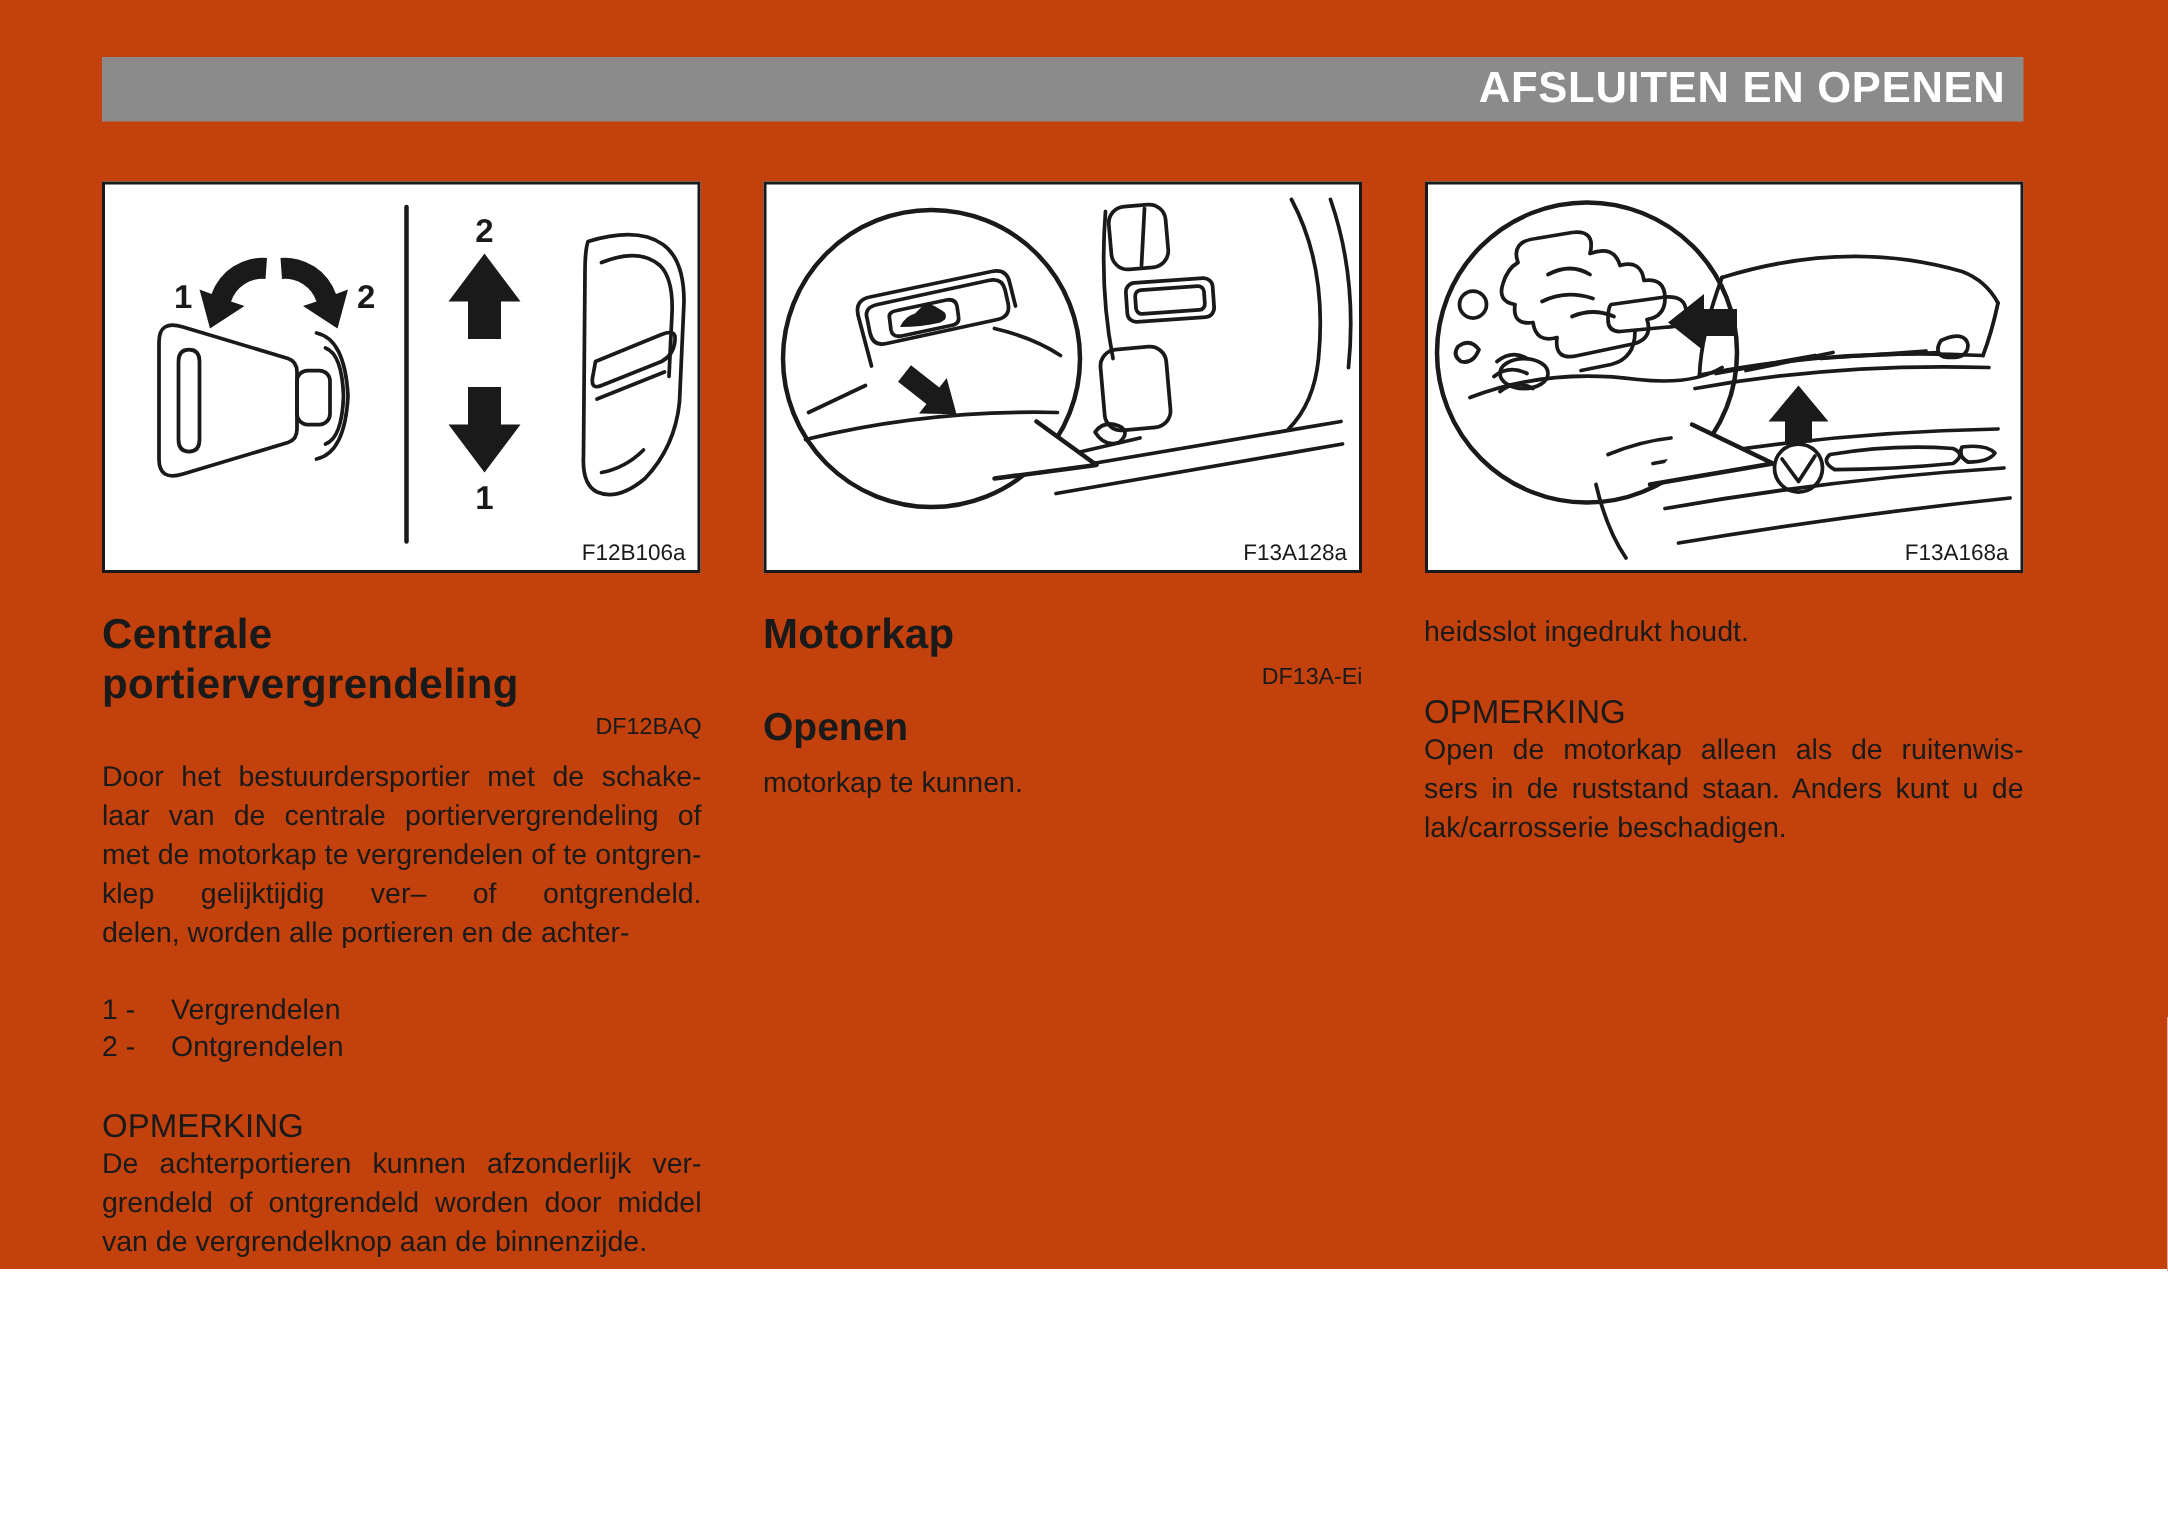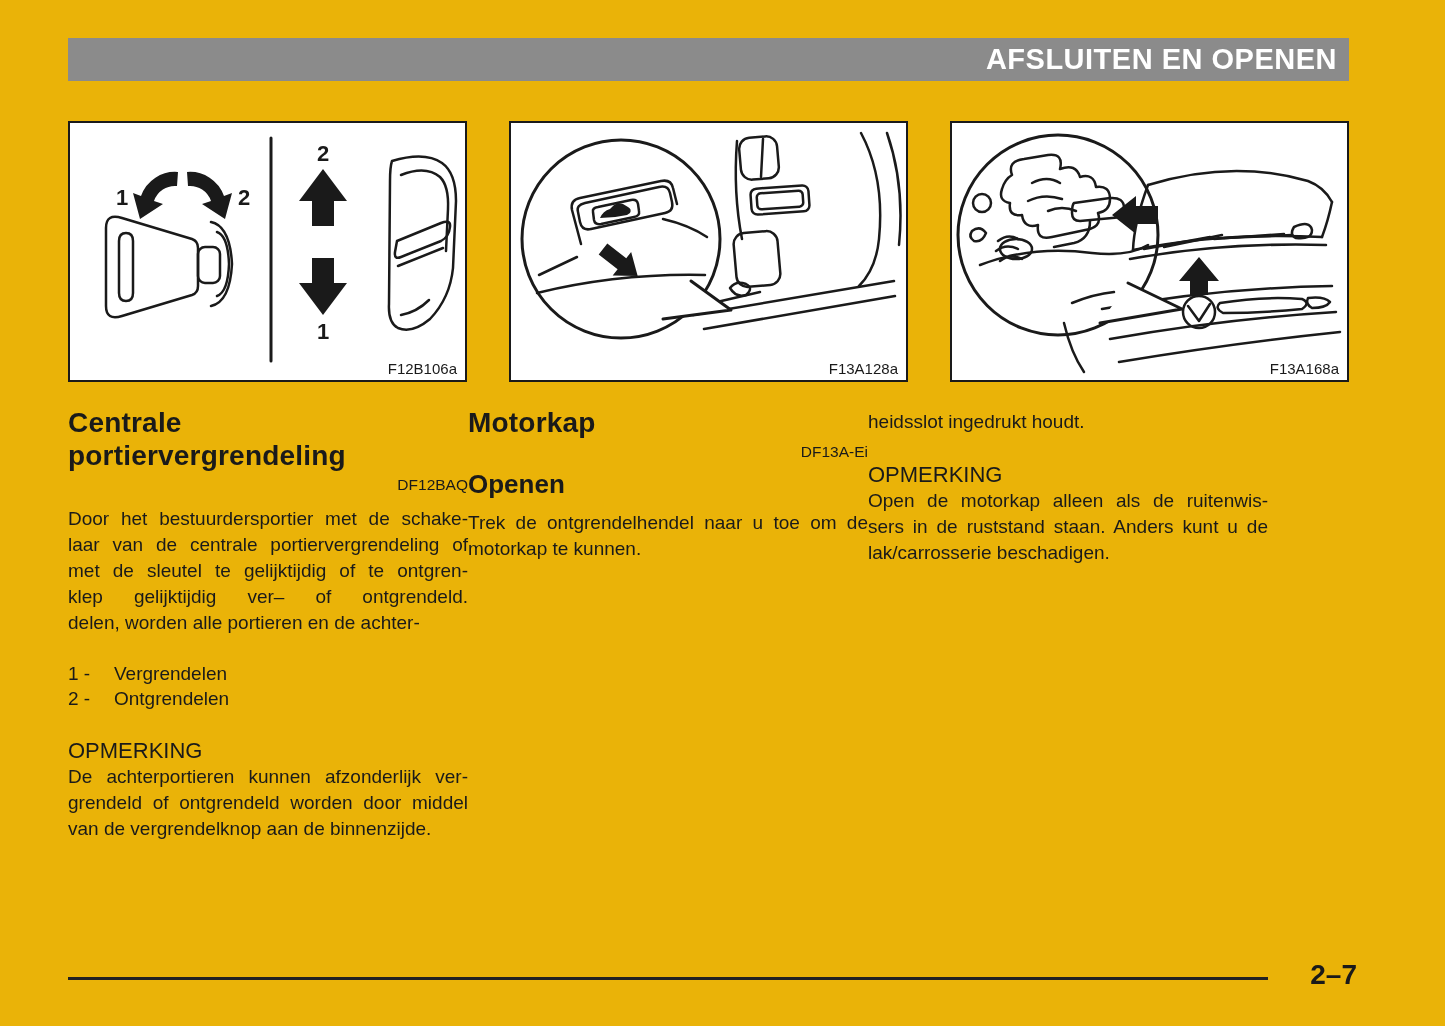--- a/index.html
+++ b/index.html
@@ -1,17 +1,17 @@
 <!DOCTYPE html>
 <html><head>
 <meta charset="utf-8">
 <style>
   html,body { margin:0; padding:0; background:#ffffff; }
   .page {
-    position:relative; width:1445px; height:1026px; background:#eab308;
+    position:relative; width:1445px; height:846px; background:#c2410c;
     font-family:"Liberation Sans", sans-serif; color:#1a1a1a;
     overflow:hidden;
   }
   
   .header-bar {
     position:absolute; left:68px; top:38px; width:1281px; height:43px;
     background:#8b8b8b; display:flex; align-items:center; justify-content:flex-end;
     box-sizing:border-box; padding-right:12px;
   }
   .header-title {
@@ -33,21 +33,21 @@
     background:#fff; padding-left:4px;
   }
   svg .ln { fill:none; stroke:#1a1a1a; stroke-width:2.5; stroke-linecap:round; stroke-linejoin:round; }
   svg .thick { stroke-width:3; }
   svg .fillb { fill:#1a1a1a; stroke:none; }
   svg .white { fill:#ffffff; stroke:none; }
   svg text { font-family:"Liberation Sans", sans-serif; font-weight:bold; font-size:22px; fill:#1a1a1a; }
   
   .cols {
     position:absolute; left:68px; top:406px; width:1281px;
-    display:flex; 
+    display:flex; gap:41px;
   }
   .col { width:400px; box-sizing:border-box; }
   .heading { margin:0; font-size:28px; line-height:33px; font-weight:bold; letter-spacing:0.2px; }
   .subheading { margin:10px 0 0 0; font-size:26px; line-height:27px; font-weight:bold; }
   .code { text-align:right; font-size:15.5px; line-height:19px; margin-top:3px; }
   .para { margin-top:12px; font-size:19px; line-height:26px; }
   .para .tline { text-align:justify; text-align-last:justify; }
   .para .tline:last-child { text-align-last:left; }
   .rtop { margin-top:3px; }
   .legend { margin:25px 0 0 0; padding:0; list-style:none; font-size:19px; line-height:25px; }
@@ -199,21 +199,21 @@
 
     <section class="col">
       <h1 class="heading">
           <div class="tline">Centrale</div>
           <div class="tline">portiervergrendeling</div>
         </h1>
       <div class="code">DF12BAQ</div>
       <div class="para">
           <div class="tline">Door het bestuurdersportier met de schake-</div>
           <div class="tline">laar van de centrale portiervergrendeling of</div>
-          <div class="tline">met de sleutel te gelijktijdig of te ontgren-</div>
+          <div class="tline">met de motorkap te vergrendelen of te ontgren-</div>
           <div class="tline">klep gelijktijdig ver– of ontgrendeld.</div>
           <div class="tline">delen, worden alle portieren en de achter-</div>
         </div>
       <ul class="legend">
         <li class="legend-item">
           <span class="legend-num">1 -</span>
           <span class="legend-label">Vergrendelen</span>
         </li>
         <li class="legend-item">
           <span class="legend-num">2 -</span>
@@ -228,21 +228,20 @@
             <div class="tline">van de vergrendelknop aan de binnenzijde.</div>
           </div>
       </div>
     </section>
 
     <section class="col">
       <h1 class="heading">Motorkap</h1>
       <div class="code">DF13A-Ei</div>
       <h2 class="subheading">Openen</h2>
       <div class="para">
-          <div class="tline">Trek de ontgrendelhendel naar u toe om de</div>
           <div class="tline">motorkap te kunnen.</div>
         </div>
     </section>
 
     <section class="col">
       <div class="para rtop">
           <div class="tline">heidsslot ingedrukt houdt.</div>
         </div>
       <div class="note">
         <div class="note-title">OPMERKING</div>

